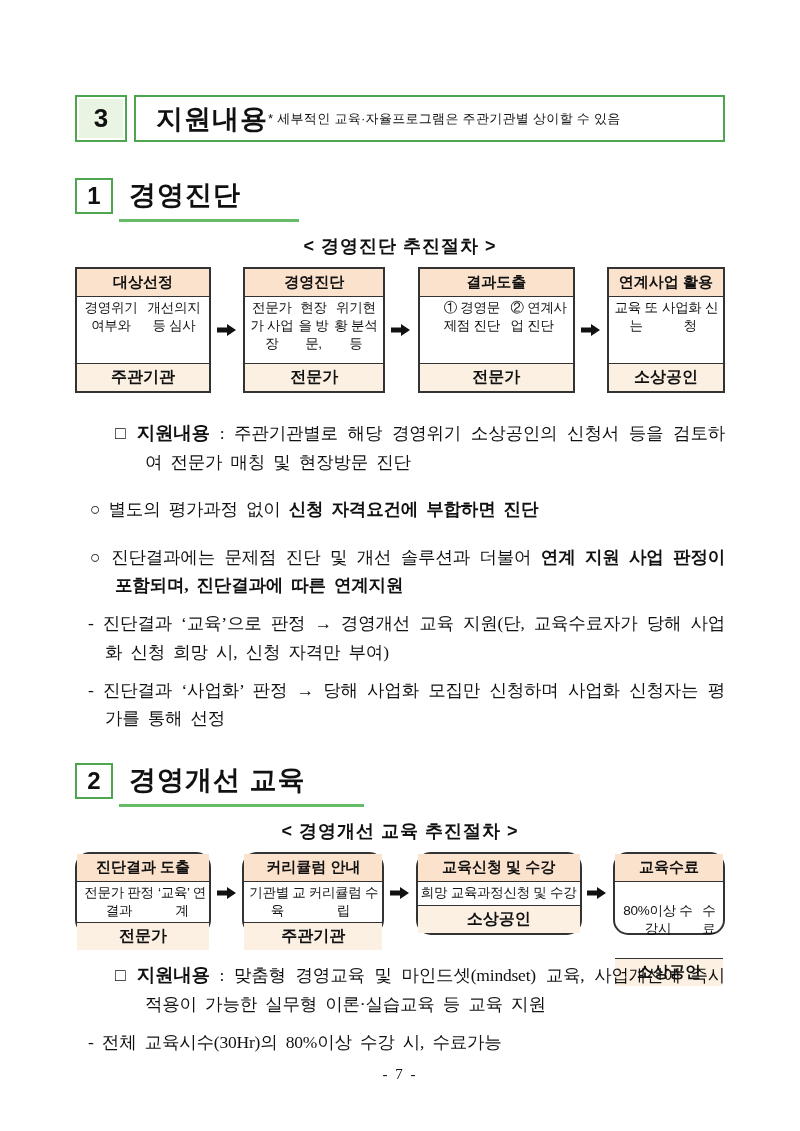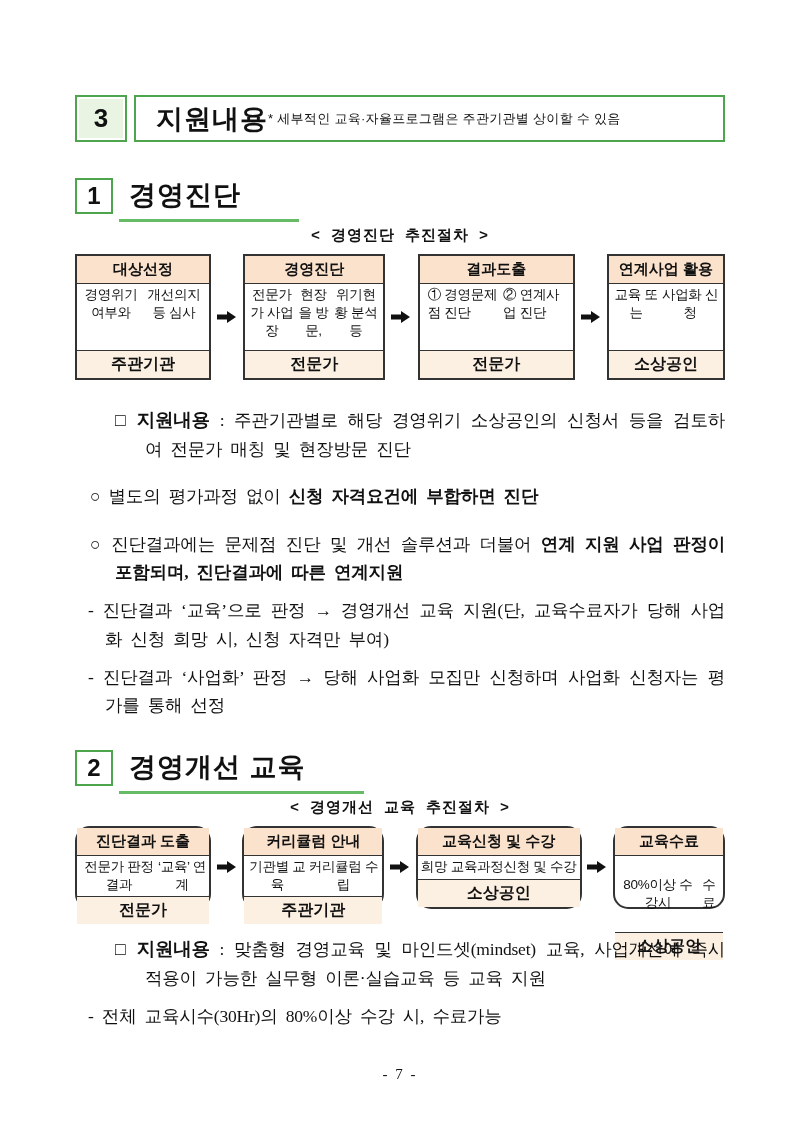--- a/index.html
+++ b/index.html
@@ -55,23 +55,23 @@
   .sec-title {
     font-family:"Liberation Sans", sans-serif;
     font-weight:bold; font-size:27px; letter-spacing:1px;
     border-bottom:3px solid #66BB66;
     padding:0 58px 7px 10px;
     line-height:34px;
   }
   
   .flow-caption {
     text-align:center;
-    font-family:Liberation Mono, monospace;
-    font-weight:bold; font-size:15px;
-    margin-top:4px; letter-spacing:1px;
+    font-family:Liberation Sans, sans-serif;
+    font-weight:bold; font-size:18px;
+    margin-top:12px; letter-spacing:1px;
   }
   .flow-row {
     display:flex; align-items:center; justify-content:space-between;
     margin-top:9px;
   }
   .flow-box {
     border:2px solid #333333;
     display:flex; flex-direction:column;
     background:#ffffff;
   }
@@ -85,21 +85,21 @@
     text-align:center; padding:4px 2px;
   }
   .fb-body {
     flex:1;
     display:flex; flex-direction:row; justify-content:center;
     font-family:"Liberation Sans", sans-serif;
     font-size:13.5px; line-height:1.35;
     text-align:center; padding:2px 3px;
     letter-spacing:-0.3px;
   }
-  .fb-body.left { text-align:left; padding-left:8px; }
+  .fb-body.left { text-align:left; padding-left:24px; }
   .fb-foot {
     background:#FCF0E3;
     border-top:1px solid #333333;
     font-family:"Liberation Sans", sans-serif;
     font-weight:bold; font-size:16px;
     text-align:center; padding:3px 2px;
   }
   .w-a { flex:0 0 136px; }
   .w-b { flex:0 0 142px; }
   .w-c { flex:0 0 157px; }

